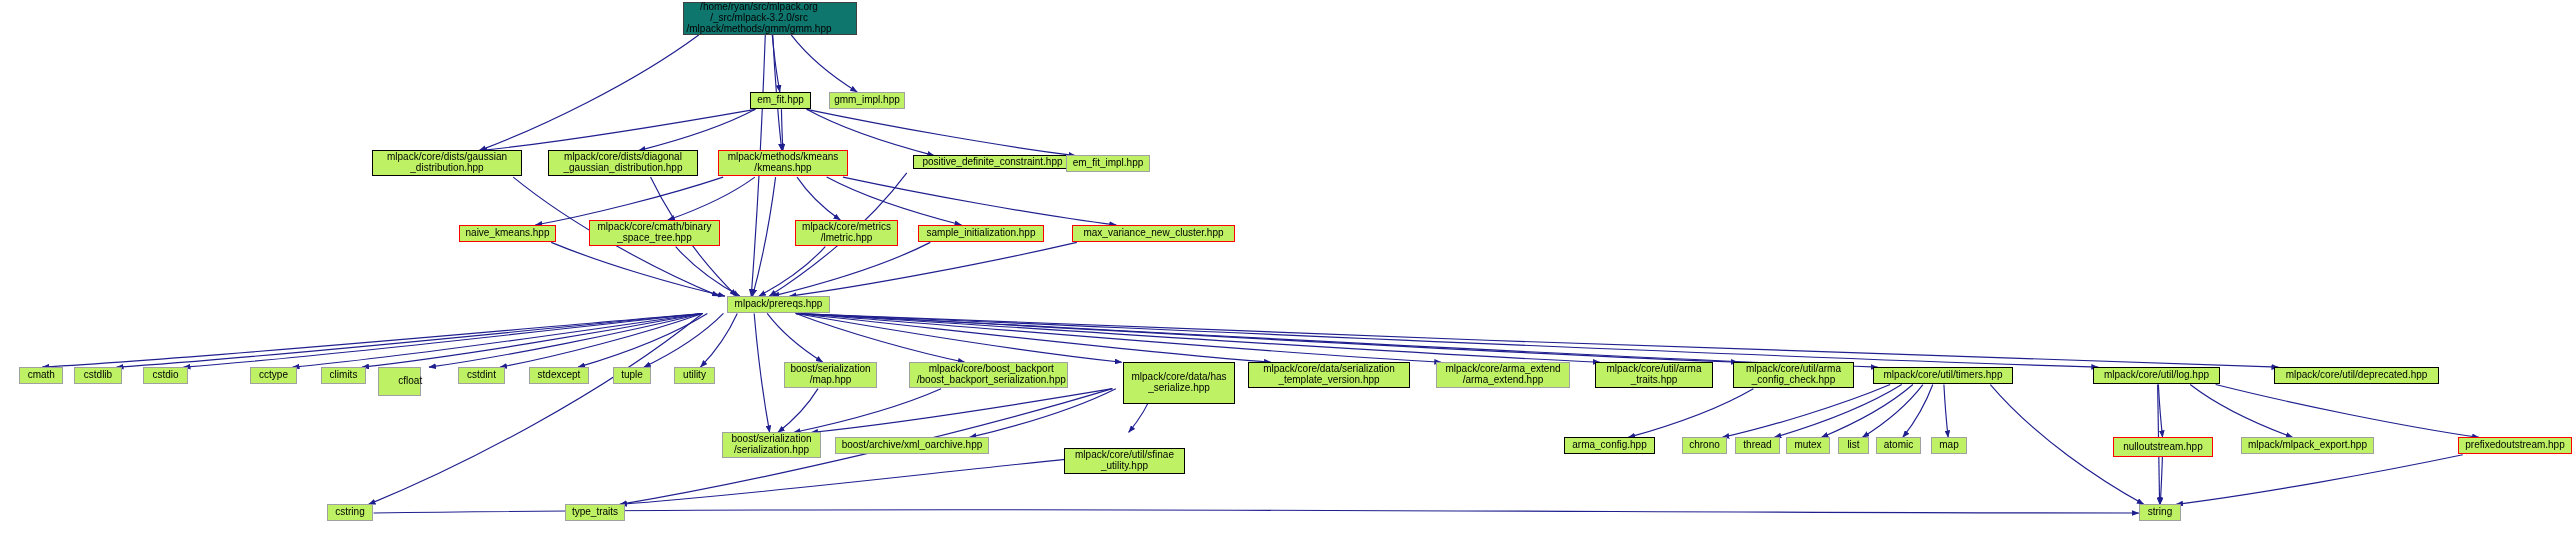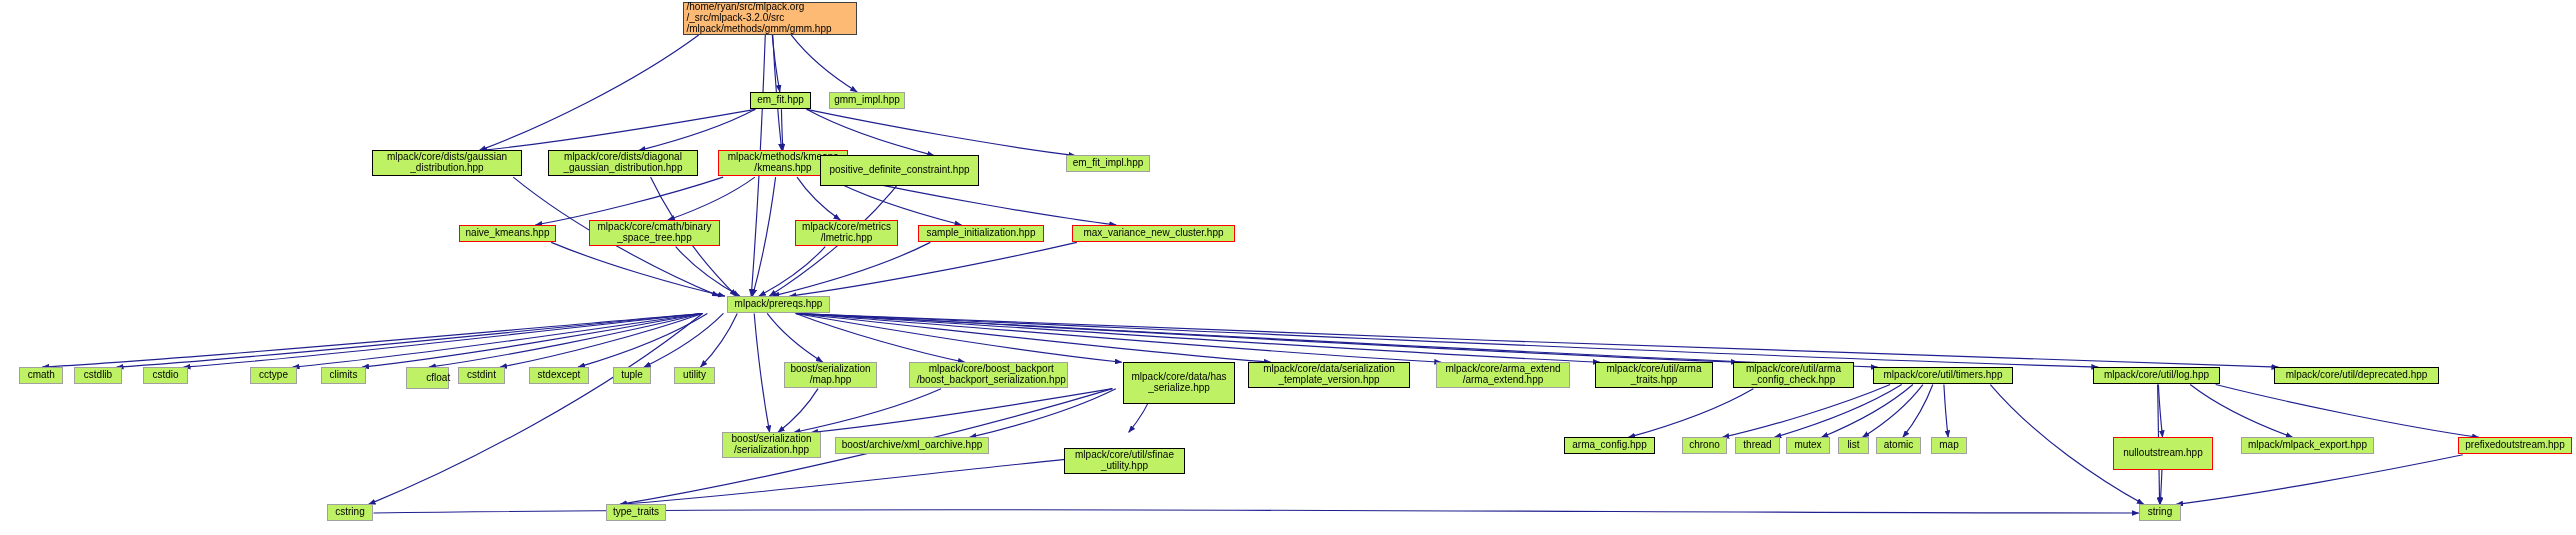--- a/index.html
+++ b/index.html
@@ -41,22 +41,22 @@
     z-index: 2;
   }
   .node.black {
     border: 0.8px solid #000000;
   }
   .node.red {
     border: 0.8px solid #ff0000;
   }
   .node.root {
     border: 0.8px solid #404040;
-    background: #fdba74;
-    text-align: left;
+    background: #0f766e;
+    text-align: center;
     justify-content: flex-start;
   }
 </style>
 </head>
 <body>
 
 <div id="graph">
   <svg class="edges" viewBox="0 0 3117 648">
     <defs>
       <marker id="arrow" markerWidth="9" markerHeight="7" refX="8.5" refY="3.5" orient="auto" markerUnits="userSpaceOnUse">
@@ -139,36 +139,36 @@
 /_src/mlpack-3.2.0/src
 /mlpack/methods/gmm/gmm.hpp</div>
       <div class="node black" style="left: 750px; top: 92px; width: 61px; height: 17.4px;">em_fit.hpp</div>
       <div class="node default" style="left: 829px; top: 92px; width: 76px; height: 17.4px;">gmm_impl.hpp</div>
       <div class="node black" style="left: 372px; top: 150px; width: 150px; height: 26.4px;">mlpack/core/dists/gaussian
 _distribution.hpp</div>
       <div class="node black" style="left: 548px; top: 150px; width: 150px; height: 26.4px;">mlpack/core/dists/diagonal
 _gaussian_distribution.hpp</div>
       <div class="node red" style="left: 718px; top: 150px; width: 130px; height: 26.4px;">mlpack/methods/kmeans
 /kmeans.hpp</div>
-      <div class="node black" style="left: 820px; top: 155px; width: 159px; height: 31px;">positive_definite_constraint.hpp</div>
+      <div class="node black" style="left: 913px; top: 155px; width: 159px; height: 14px;">positive_definite_constraint.hpp</div>
       <div class="node default" style="left: 1066px; top: 155px; width: 84px; height: 17.4px;">em_fit_impl.hpp</div>
       <div class="node red" style="left: 459px; top: 225px; width: 97px; height: 17.4px;">naive_kmeans.hpp</div>
       <div class="node red" style="left: 589px; top: 220px; width: 131px; height: 26.4px;">mlpack/core/cmath/binary
 _space_tree.hpp</div>
       <div class="node red" style="left: 795px; top: 220px; width: 103px; height: 26.4px;">mlpack/core/metrics
 /lmetric.hpp</div>
       <div class="node red" style="left: 918px; top: 225px; width: 126px; height: 17.4px;">sample_initialization.hpp</div>
       <div class="node red" style="left: 1072px; top: 225px; width: 163px; height: 17.4px;">max_variance_new_cluster.hpp</div>
       <div class="node default" style="left: 698px; top: 296px; width: 103px; height: 17.4px; margin-left: 29px;">mlpack/prereqs.hpp</div>
       <div class="node default" style="left: 3.3px; top: 367px; width: 44px; height: 17.4px; margin-left: 16px;">cmath</div>
       <div class="node default" style="left: 74px; top: 367px; width: 48px; height: 17.4px;">cstdlib</div>
       <div class="node default" style="left: 143px; top: 367px; width: 45px; height: 17.4px;">cstdio</div>
       <div class="node default" style="left: 250px; top: 367px; width: 47px; height: 17.4px;">cctype</div>
       <div class="node default" style="left: 321px; top: 367px; width: 45px; height: 17.4px;">climits</div>
-      <div class="node default" style="left: 406px; top: 367px; width: 43px; height: 22px; padding-left: 24px;">cfloat</div>
+      <div class="node default" style="left: 378px; top: 367px; width: 43px; height: 29px; padding-left: 24px;">cfloat</div>
       <div class="node default" style="left: 458px; top: 367px; width: 47px; height: 17.4px;">cstdint</div>
       <div class="node default" style="left: 529px; top: 367px; width: 60px; height: 17.4px;">stdexcept</div>
       <div class="node default" style="left: 613px; top: 367px; width: 38px; height: 17.4px;">tuple</div>
       <div class="node default" style="left: 674px; top: 367px; width: 41px; height: 17.4px;">utility</div>
       <div class="node default" style="left: 784px; top: 362px; width: 93px; height: 26.4px;">boost/serialization
 /map.hpp</div>
       <div class="node default" style="left: 909px; top: 362px; width: 159px; height: 26.4px; padding-left: 8px;">mlpack/core/boost_backport
 /boost_backport_serialization.hpp</div>
       <div class="node black" style="left: 1107px; top: 362px; width: 112px; height: 42px; margin-left: 16px;">mlpack/core/data/has
 _serialize.hpp</div>
@@ -188,21 +188,21 @@
       <div class="node default" style="left: 835px; top: 437px; width: 154px; height: 17.4px;">boost/archive/xml_oarchive.hpp</div>
       <div class="node black" style="left: 1064px; top: 432px; width: 121px; height: 26.4px; margin-top: 16px;">mlpack/core/util/sfinae
 _utility.hpp</div>
       <div class="node black" style="left: 1564px; top: 437px; width: 91px; height: 17.4px;">arma_config.hpp</div>
       <div class="node default" style="left: 1682px; top: 437px; width: 45px; height: 17.4px;">chrono</div>
       <div class="node default" style="left: 1735px; top: 437px; width: 45px; height: 17.4px;">thread</div>
       <div class="node default" style="left: 1786px; top: 437px; width: 44px; height: 17.4px;">mutex</div>
       <div class="node default" style="left: 1838px; top: 437px; width: 31px; height: 17.4px;">list</div>
       <div class="node default" style="left: 1876px; top: 437px; width: 45px; height: 17.4px;">atomic</div>
       <div class="node default" style="left: 1931px; top: 437px; width: 36px; height: 17.4px;">map</div>
-      <div class="node red" style="left: 2113px; top: 437px; width: 100px; height: 33px;">nulloutstream.hpp</div>
+      <div class="node red" style="left: 2113px; top: 437px; width: 100px; height: 20px;">nulloutstream.hpp</div>
       <div class="node default" style="left: 2241px; top: 437px; width: 133px; height: 17.4px;">mlpack/mlpack_export.hpp</div>
       <div class="node red" style="left: 2458px; top: 437px; width: 114px; height: 17.4px;">prefixedoutstream.hpp</div>
       <div class="node default" style="left: 327px; top: 504px; width: 46px; height: 17.4px;">cstring</div>
-      <div class="node default" style="left: 565px; top: 504px; width: 60px; height: 17.4px; margin-left: 41px;">type_traits</div>
+      <div class="node default" style="left: 565px; top: 504px; width: 60px; height: 17.4px;">type_traits</div>
       <div class="node default" style="left: 2139px; top: 504px; width: 42px; height: 17.4px;">string</div>
     </div>
 </div>
 
 
 </body></html>

